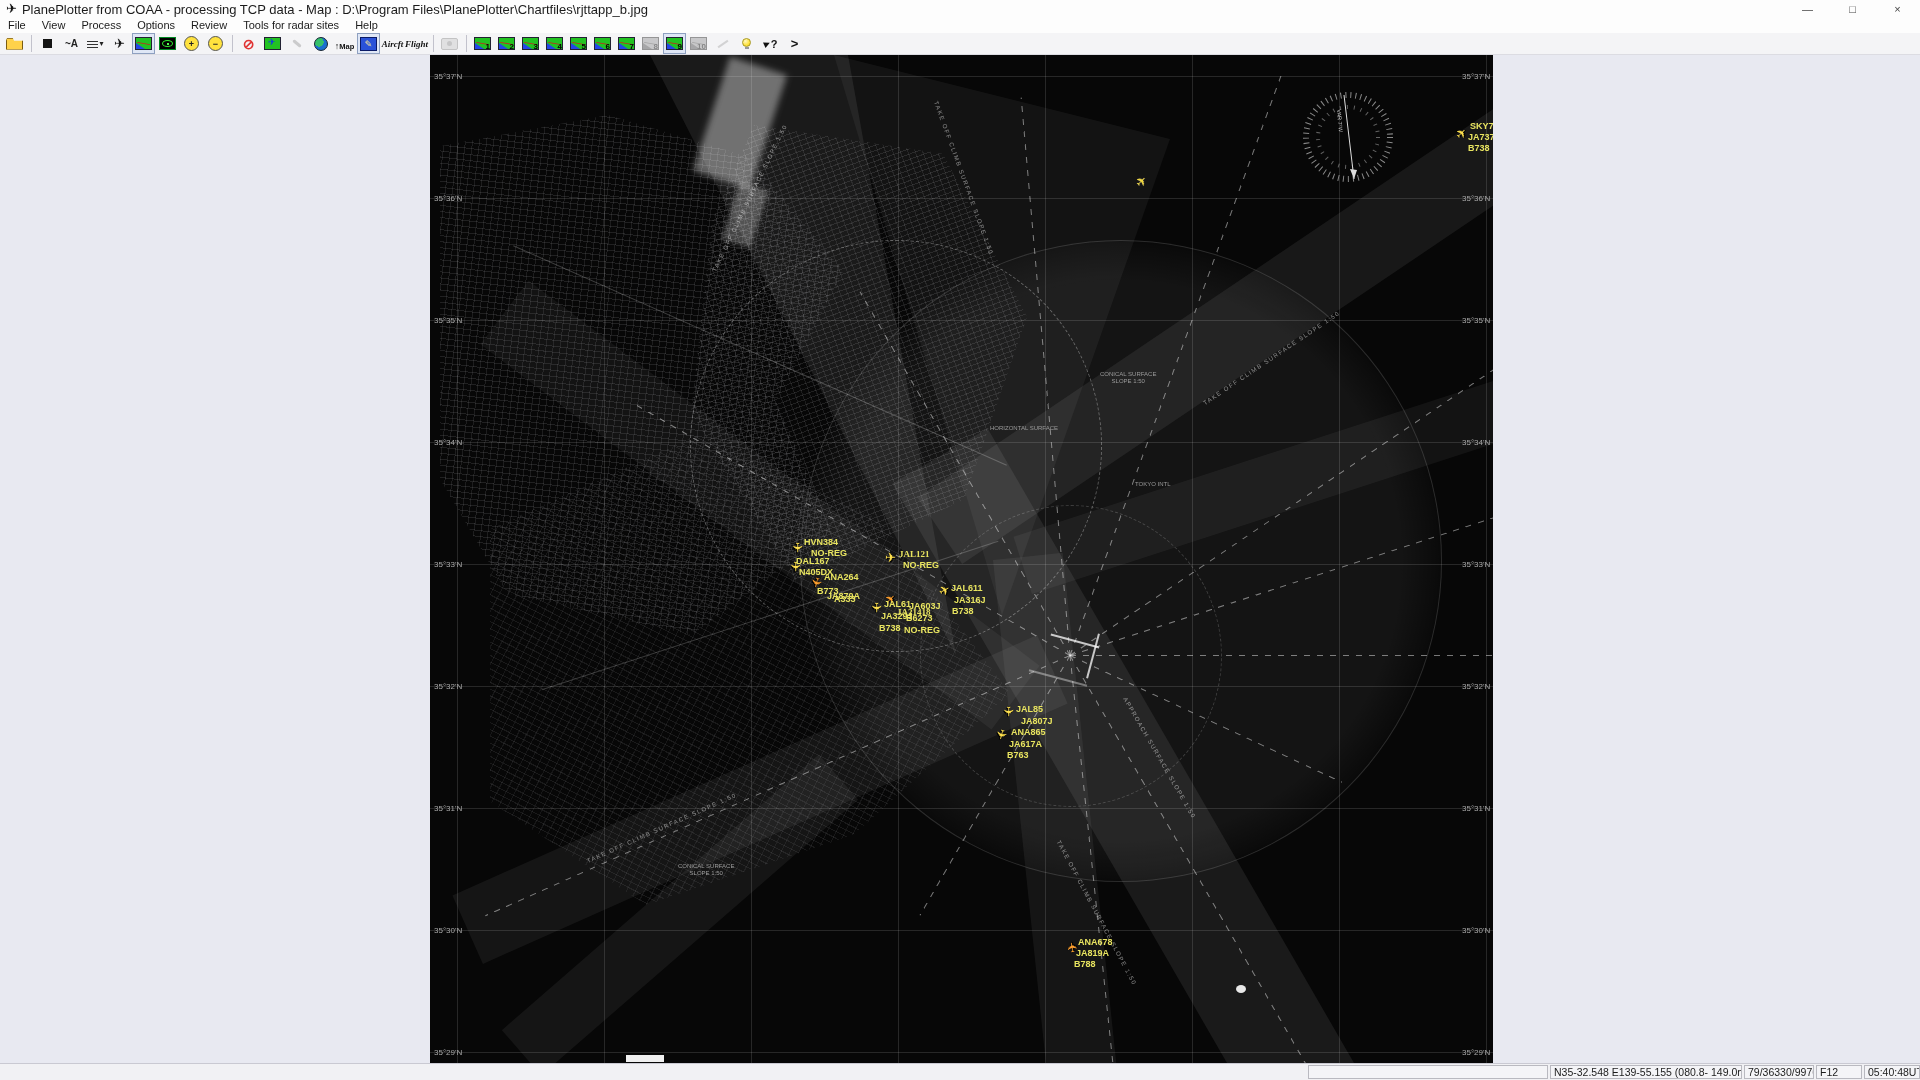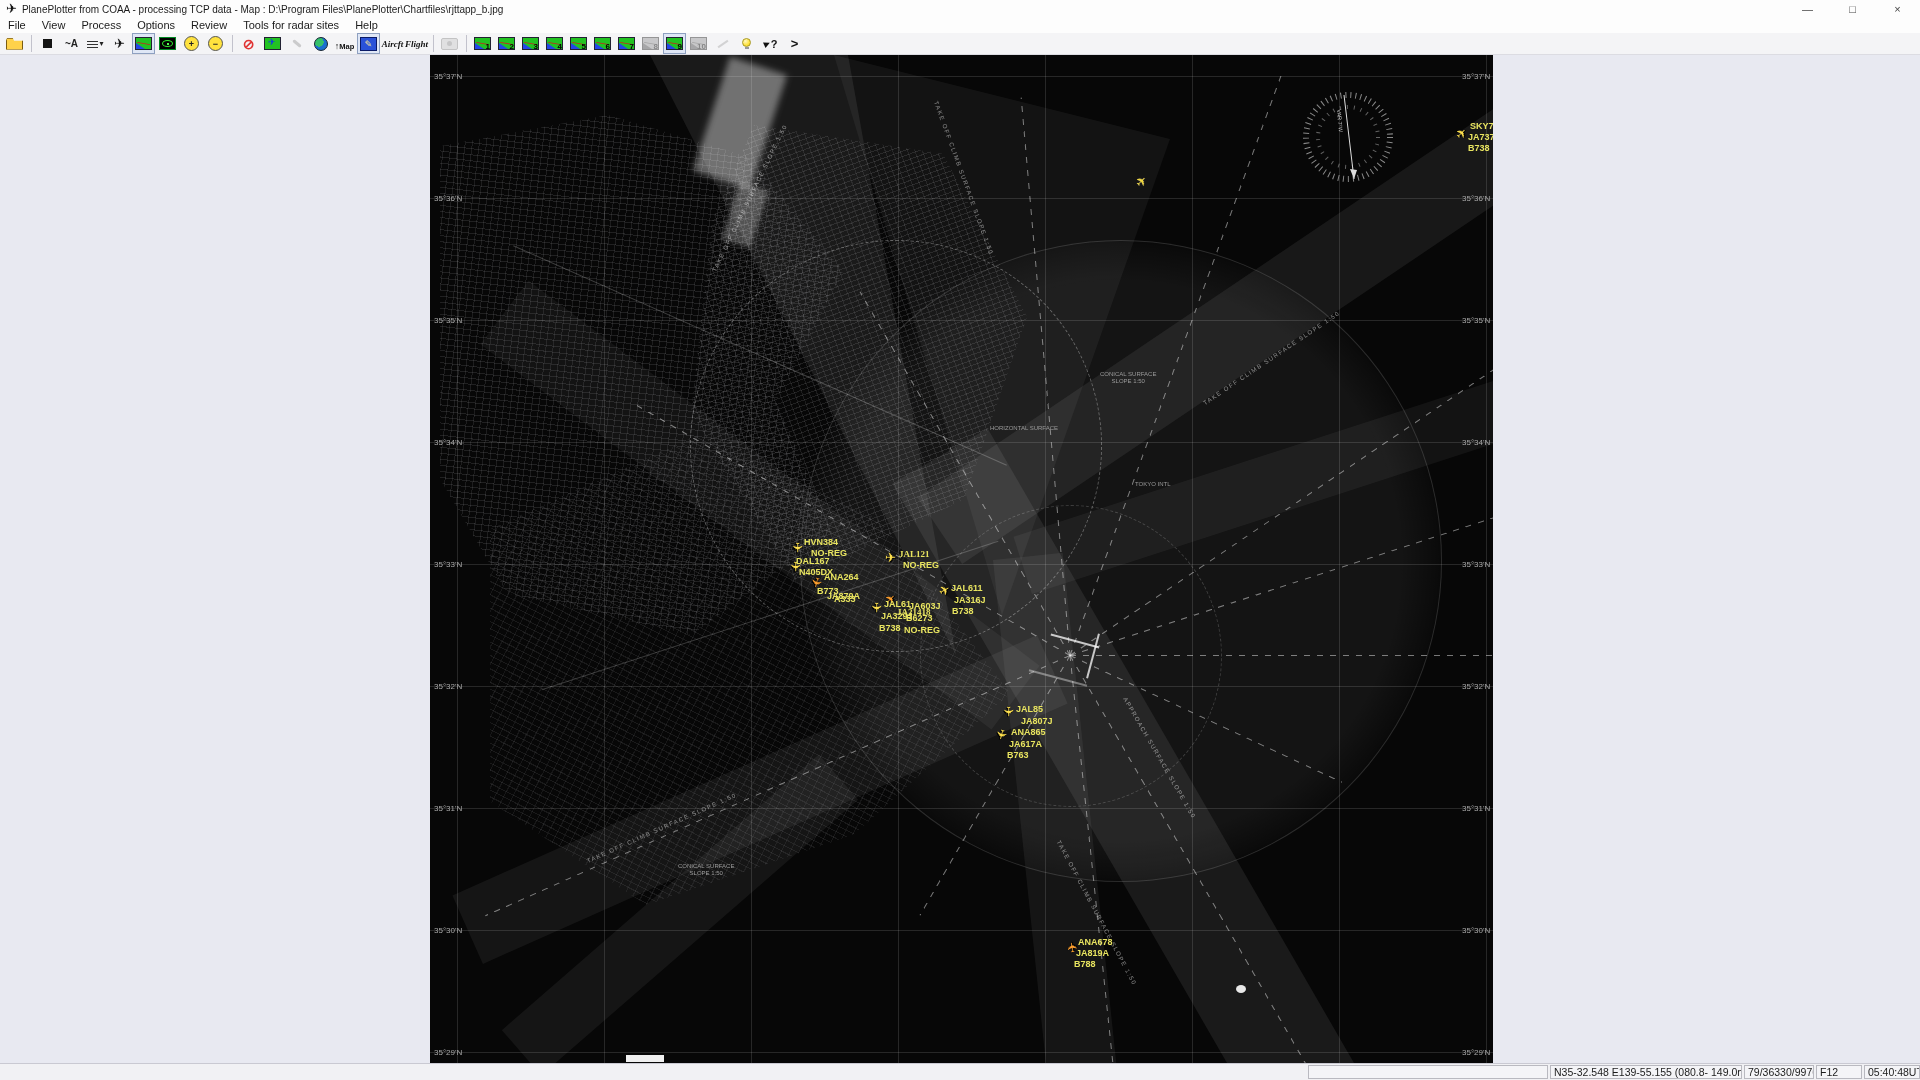--- a/index.html
+++ b/index.html
@@ -2,21 +2,21 @@
 <html><head>
 <meta charset="utf-8">
 <style>
   html,body{margin:0;padding:0;}
   body{width:1920px;height:1080px;overflow:hidden;font-family:"Liberation Sans",sans-serif;background:#e8e9f1;}
   .screen{position:relative;width:1920px;height:1080px;}
 
   
   .titlebar{position:absolute;left:0;top:0;width:1920px;height:18px;background:#fdfdfd;border-bottom:1px solid #e4e4e8;display:flex;align-items:center;}
   .title-icon{font-size:13px;color:#111;margin:0 5px 0 6px;line-height:18px;}
-  .title-text{font-size:10px;color:#1b1b1b;white-space:nowrap;}
+  .title-text{font-size:13px;color:#1b1b1b;white-space:nowrap;}
   .win-controls{position:absolute;right:0;top:0;height:18px;display:flex;}
   .win-btn{width:45px;height:18px;display:flex;align-items:center;justify-content:center;font-size:11px;color:#444;}
 
   
   .menubar{position:absolute;left:0;top:18px;width:1920px;height:15px;background:#fdfdfd;display:flex;align-items:center;}
   .menu-item{font-size:11px;color:#1b1b1b;padding:0 8px;line-height:15px;}
 
   
   .toolbar{position:absolute;left:0;top:33px;width:1920px;height:22px;background:#f4f4f6;border-bottom:1px solid #dcdce2;display:flex;align-items:center;padding-left:3px;box-sizing:border-box;}
   .tb{width:23px;height:21px;display:inline-flex;align-items:center;justify-content:center;position:relative;border:1px solid transparent;box-sizing:border-box;margin-right:1px;flex:none;}

